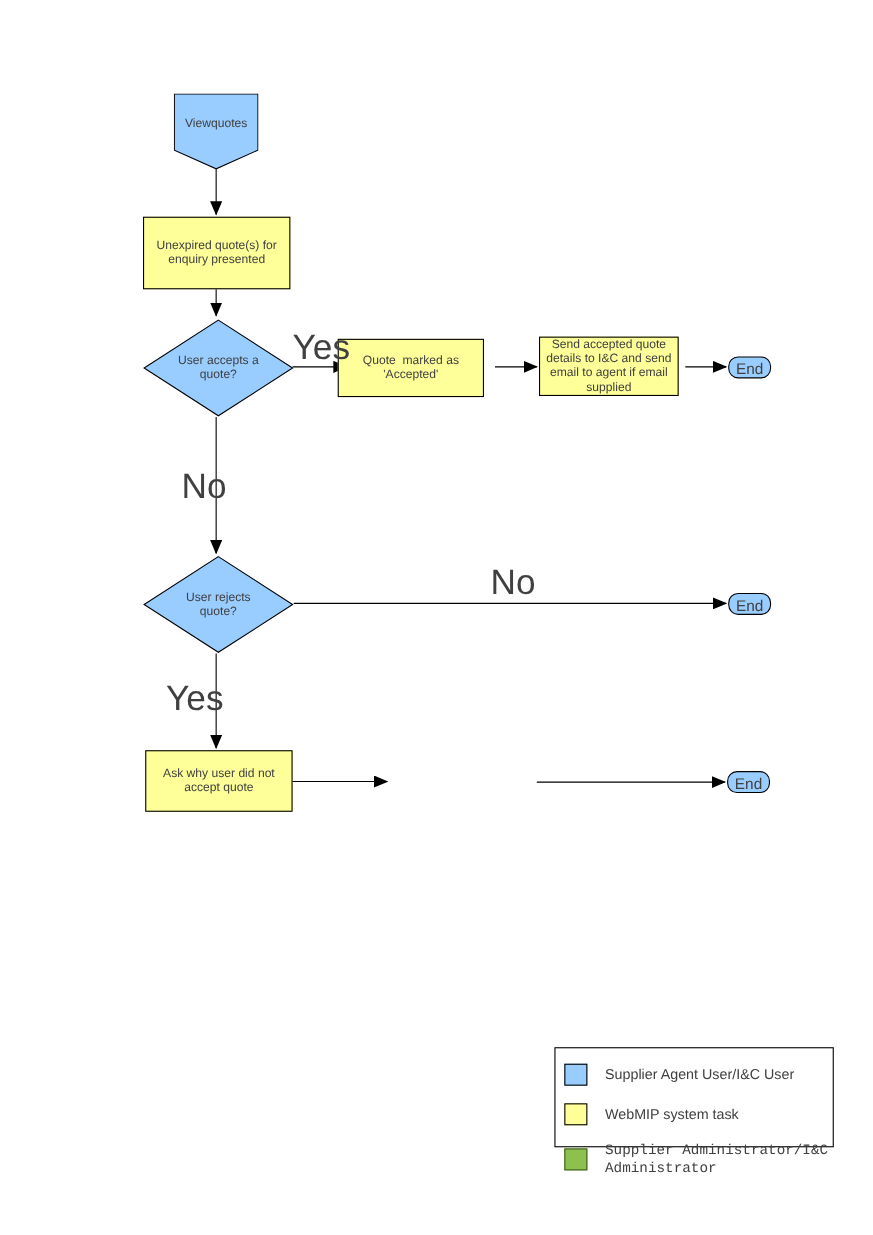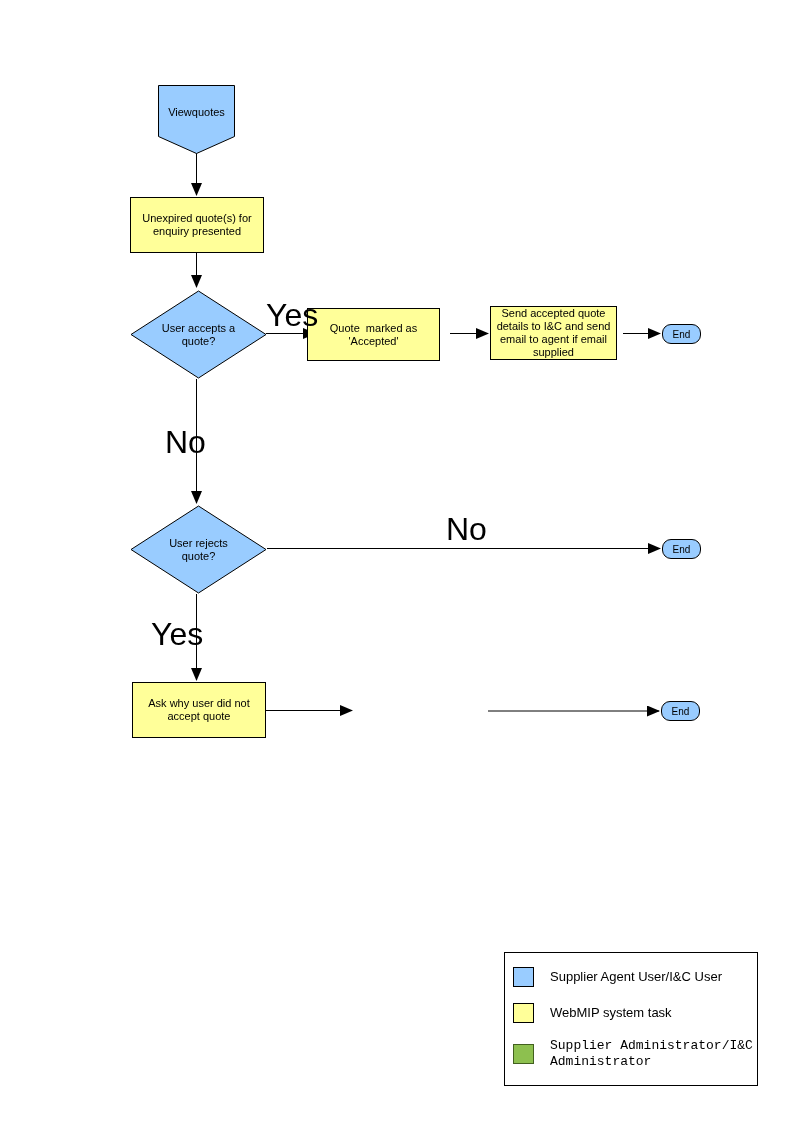--- a/index.html
+++ b/index.html
@@ -1,49 +1,49 @@
 <!DOCTYPE html>
 <html><head>
 <meta charset="utf-8">
 <style>
   html,body{margin:0;padding:0;background:#ffffff;}
   .page{
     position:relative;
     width:794px;height:1123px;
     background:#ffffff;
     font-family:"Liberation Sans", sans-serif;
-    color:#000000;
+    color:#404040;
     overflow:hidden;
   }
   .connectors{position:absolute;left:0;top:0;width:794px;height:1123px;}
   .node{position:absolute;}
   .node-label{
     position:absolute;inset:0;
     display:flex;align-items:center;justify-content:center;
     text-align:center;font-size:11px;line-height:13px;
     white-space:pre-wrap;
   }
   .task-box{
     background:#FFFF99;border:1px solid #000;
     display:flex;align-items:center;justify-content:center;
     text-align:center;font-size:11px;line-height:13px;
     white-space:pre-wrap;box-sizing:border-box;padding:0 3px;
   }
   .end-node{
     background:#99CCFF;border:1px solid #000;border-radius:9px;
-    display:flex;align-items:center;justify-content:center;
-    font-size:10px;box-sizing:border-box;
+    display:flex;align-items:flex-end;justify-content:center;
+    font-size:14px;box-sizing:border-box;
   }
   .shape-svg{position:absolute;left:0;top:0;display:block;}
   .edge-label{
     position:absolute;font-size:32px;line-height:24px;
     white-space:nowrap;
   }
   .legend{
-    position:absolute;left:504px;top:952px;width:254px;height:134px;
+    position:absolute;left:504px;top:952px;width:254px;height:91px;
     border:1px solid #000;background:#fff;box-sizing:border-box;
   }
   .legend-item{
     position:absolute;left:8px;display:flex;align-items:center;
   }
   .legend-swatch{
     width:21px;height:20px;box-sizing:border-box;border:1px solid #000;
     flex:0 0 auto;margin-right:16px;
   }
   .sw-blue{background:#99CCFF;}
@@ -76,21 +76,21 @@
     <line x1="488" y1="711" x2="659" y2="711" stroke="#000" stroke-width="1" marker-end="url(#arr)"></line>
   </svg>
 
   <div class="node" style="left:158px;top:85px;width:77px;height:69px;">
     <svg class="shape-svg" width="77" height="69" viewBox="0 0 77 69">
       <polygon points="0.5,0.5 76.5,0.5 76.5,51.5 38.5,68.5 0.5,51.5" fill="#99CCFF" stroke="#000" stroke-width="1"></polygon>
     </svg>
     <div class="node-label" style="height:54px;">Viewquotes</div>
   </div>
 
-  <div class="node task-box" style="left:130px;top:197px;width:134px;height:56px;justify-content:center;">
+  <div class="node task-box" style="left:130px;top:197px;width:134px;height:66px;justify-content:center;">
     <span>Unexpired quote(s) for enquiry presented</span>
   </div>
 
   <div class="node" style="left:130px;top:290px;width:137px;height:89px;">
     <svg class="shape-svg" width="137" height="89" viewBox="0 0 137 89">
       <polygon points="68.5,1 136,44.5 68.5,88 1,44.5" fill="#99CCFF" stroke="#000" stroke-width="1"></polygon>
     </svg>
     <div class="node-label" style="padding:0 24px;">User accepts a quote?</div>
   </div>
 

